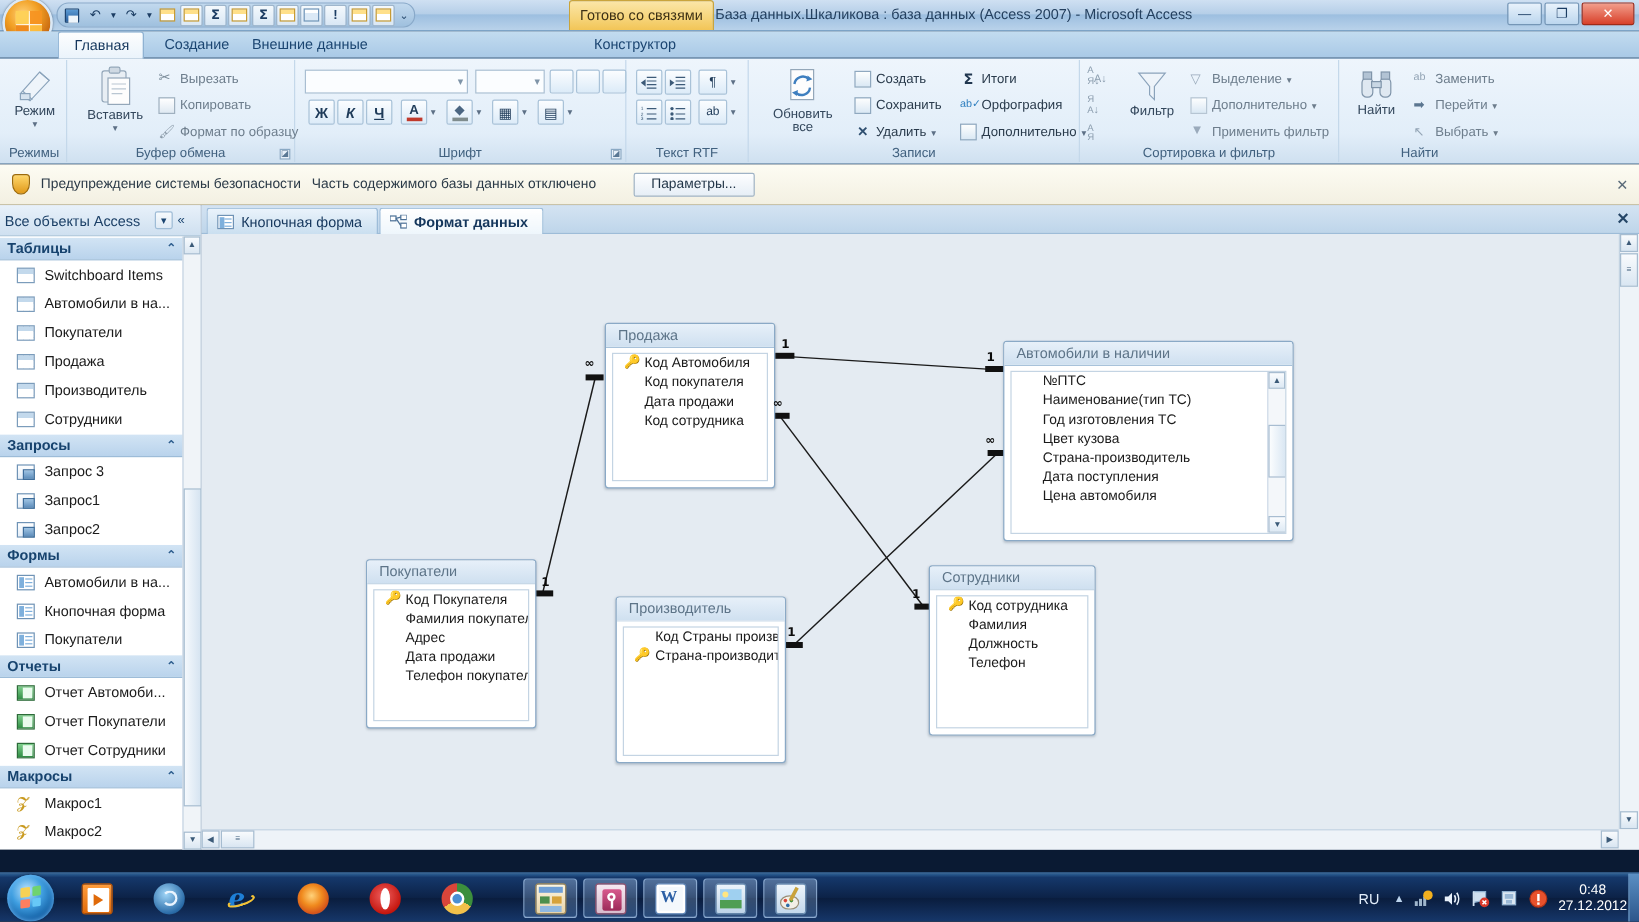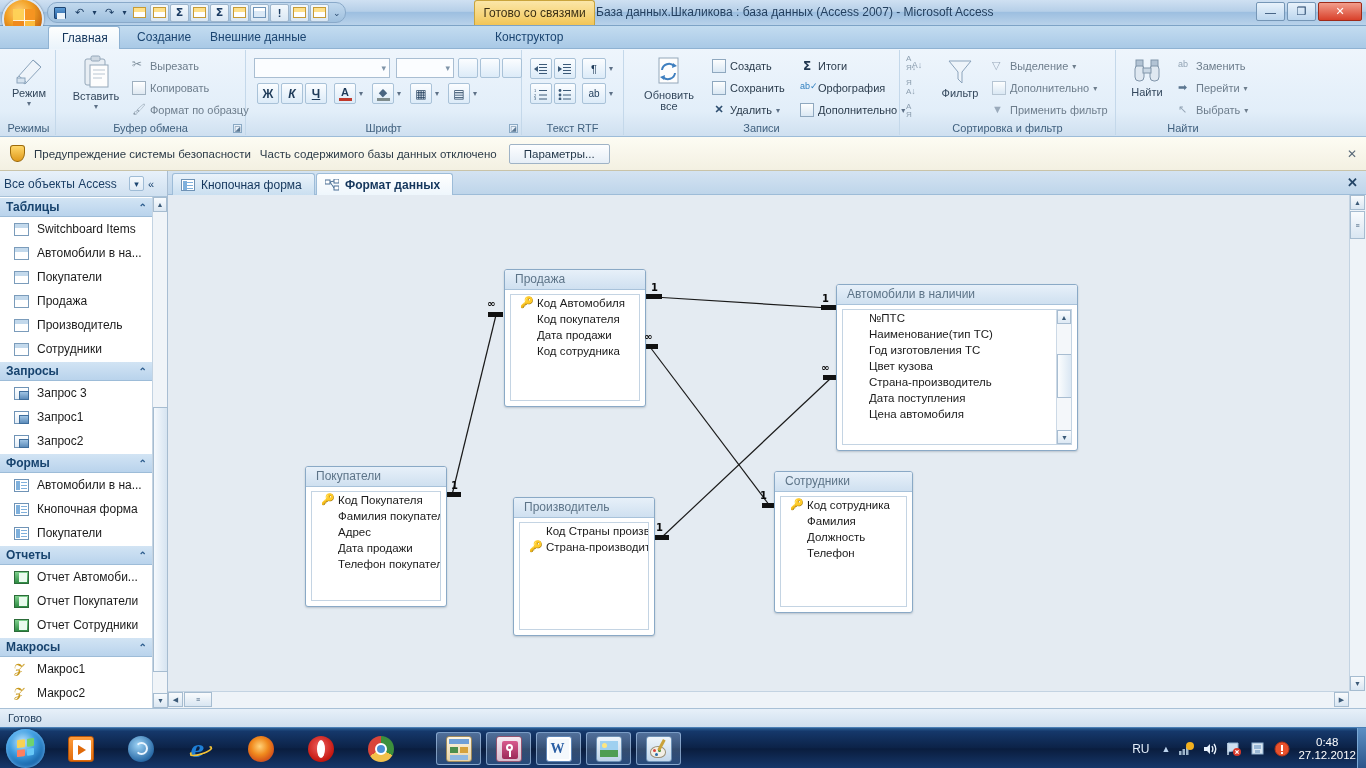--- a/index.html
+++ b/index.html
@@ -156,21 +156,21 @@
   }
   .shield {
     width:15px;height:17px;
     background: linear-gradient(to bottom,#ffd76a,#e09a1c);
     border:1px solid #9c6a0b;
     border-radius: 3px 3px 7px 7px/3px 3px 9px 9px;
   }
   .sec-strong { font-weight:normal; font-size:11.5px; color:#2b3a47;}
   .sec-text { font-size:11.5px; color:#2b3a47;}
   .sec-btn {
-    margin-left:3px; padding:3px 14px; font-size:11.5px; color:#1f3346;
+    margin-left:22px; padding:3px 14px; font-size:11.5px; color:#1f3346;
     background:linear-gradient(to bottom,#fdfeff,#e6eef6);
     border:1px solid #9fb3c6; border-radius:2px;
   }
   .secbar-close { position:absolute; right:9px; top:10px; color:#5a6a78; font-size:12px;}
 
   
   .navpane {
     position:absolute; left:0; top:171px; width:168px; height:537px;
     background:#ffffff; border-right:1px solid #a8bdd2;
   }
@@ -896,23 +896,20 @@
       <div class="sb-btn" style="left:0;bottom:0;">▼</div>
     </div>
     <div class="canvas-sb-h">
       <div class="sb-btn-h" style="left:0;top:0;">◀</div>
       <div class="sb-btn-h" style="left:16px;top:0;width:28px;">≡</div>
       <div class="sb-btn-h" style="right:0;top:0;">▶</div>
     </div>
     <div class="corner-box"></div>
   </div>
 
-  <div class="statusbar">
-    <span>Готово</span>
-  </div>
 
   <div class="taskbar">
     <div class="start-orb">
       <div class="flag">
           <i></i>
           <i></i>
           <i></i>
           <i></i>
         </div>
     </div>

